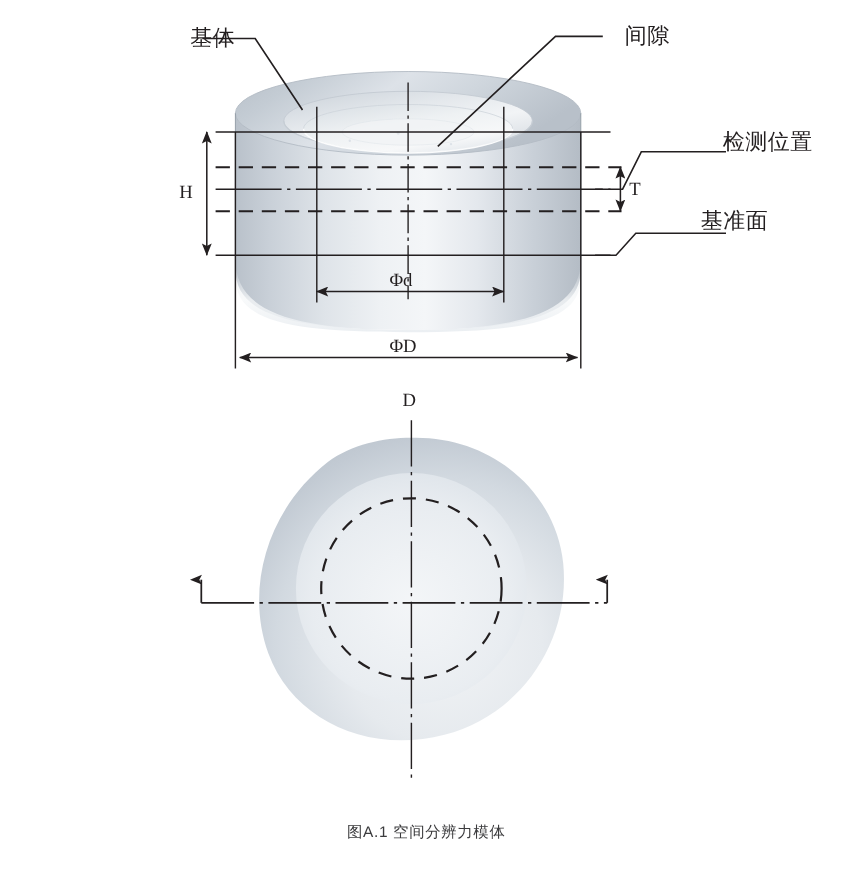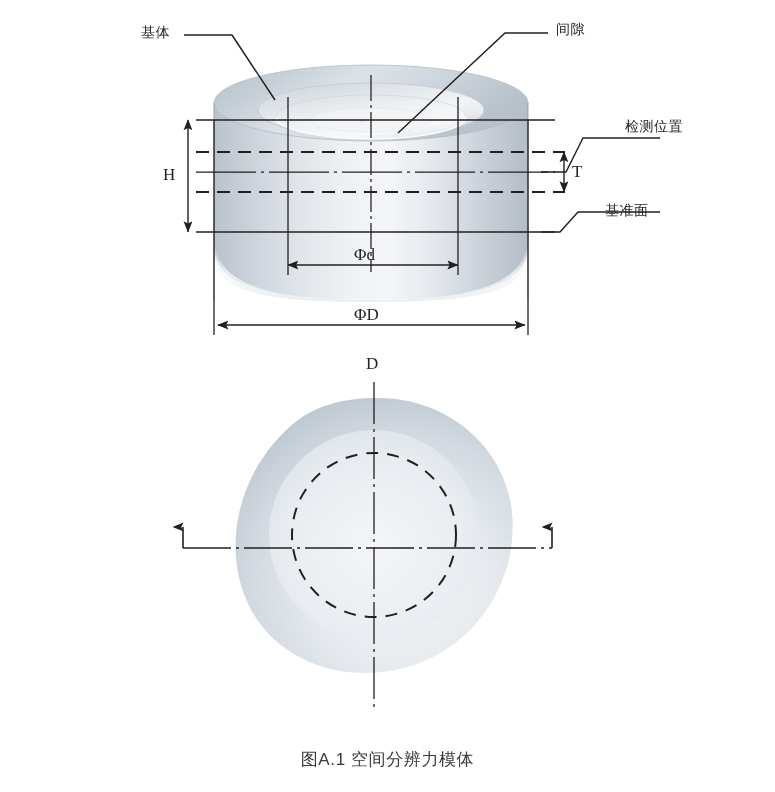--- a/index.html
+++ b/index.html
@@ -28,32 +28,33 @@
     display: block;
   }
   .lbl {
     position: absolute;
     font-family: "Liberation Sans", "DejaVu Sans", sans-serif;
     color: #231f20;
     white-space: nowrap;
     line-height: 1;
   }
   .lbl-cn {
-    font-size: 14px;
+    font-size: 20px;
     letter-spacing: 0.5px;
+    margin-left: 32px;
   }
   .lbl-dim {
     font-size: 17px;
     font-family: "Liberation Serif", "DejaVu Serif", serif;
   }
   .caption {
     position: absolute;
     width: 775px;
     text-align: center;
-    font-size: 17px;
+    font-size: 14px;
     color: #3b3b3d;
     font-family: "Liberation Sans", "DejaVu Sans", sans-serif;
     letter-spacing: 0.6px;
   }
 </style>
 </head>
 <body>
 
 <div id="figure-root">
 
@@ -201,25 +202,25 @@
       <line x1="374" y1="382" x2="374" y2="712" stroke="#231f20" stroke-width="1.3" stroke-dasharray="42 5 3 5"></line>
 
       <line x1="183" y1="548" x2="552" y2="548" stroke="#231f20" stroke-width="1.5" stroke-dasharray="48 5 3 5"></line>
       <line x1="183" y1="548" x2="183" y2="527" stroke="#231f20" stroke-width="1.6" marker-end="url(#arrUp)"></line>
       <line x1="552" y1="548" x2="552" y2="527" stroke="#231f20" stroke-width="1.6" marker-end="url(#arrUp)"></line>
     </g>
   </svg>
 
   <div class="lbl lbl-cn" style="left:141px; top:25px;">基体</div>
 
-  <div class="lbl lbl-cn" style="left:556px; top:23px;font-family:Liberation Mono, monospace;">间隙</div>
+  <div class="lbl lbl-cn" style="left:536px; top:23px;">间隙</div>
 
   <div class="lbl lbl-cn" style="left:625px; top:119px;">检测位置</div>
 
-  <div class="lbl lbl-cn" style="left:605px; top:203px;">基准面</div>
+  <div class="lbl lbl-cn" style="left:605px; top:191px;">基准面</div>
 
   <div class="lbl lbl-dim" style="left:163px; top:166px;">H</div>
 
   <div class="lbl lbl-dim" style="left:572px; top:163px;">T</div>
 
   <div class="lbl lbl-dim" style="left:354px; top:246px;">Φd</div>
 
   <div class="lbl lbl-dim" style="left:354px; top:306px;">ΦD</div>
 
   <div class="lbl lbl-dim" style="left:366px; top:355px;">D</div>

